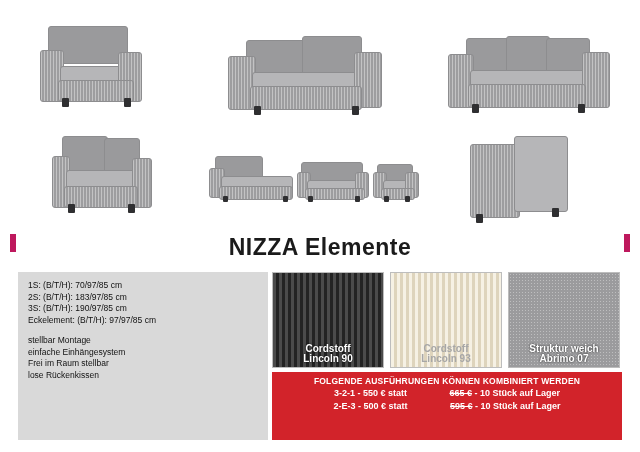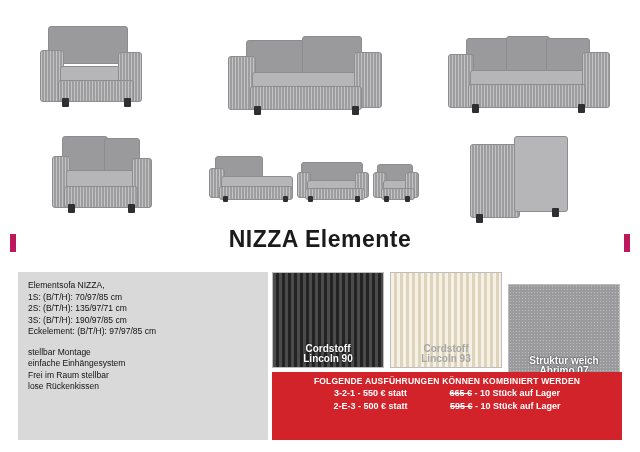--- a/index.html
+++ b/index.html
@@ -30,21 +30,21 @@
       rgba(0,0,0,.07) 1px, rgba(0,0,0,.07) 3px);
   }
   .cush.dark{background:#9a9a9c;}
   .cush.light{background:#b6b6b8;}
   .leg{position:absolute;background:#2f2f31;border-radius:1px;}
 
   
   .banner{
     position:absolute;left:10px;top:234px;width:620px;height:18px;
     background:#be185d;
-    display:flex;align-items:flex-end;justify-content:center;
+    display:flex;align-items:flex-start;justify-content:center;
   }
   .banner-inner{
     width:608px;height:26px;background:#ffffff;
     display:flex;align-items:center;justify-content:center;
   }
   .banner-title{
     font-size:23px;font-weight:bold;color:#1b1b1b;letter-spacing:.5px;
   }
 
   
@@ -75,21 +75,20 @@
     background-image:repeating-linear-gradient(90deg,
       #f6f1e4 0px,#f6f1e4 3px,#ded4bc 3px,#ded4bc 6px);
   }
   .sw-struktur{
     background:#9b9b9d;
     background-image:
       radial-gradient(rgba(255,255,255,.35) .6px, transparent .7px),
       radial-gradient(rgba(0,0,0,.22) .6px, transparent .7px);
     background-size:3px 3px,4px 4px;
     background-position:0 0,2px 1px;
-    margin-top:12px;
   }
   .sw-caption{
     position:absolute;left:0;right:0;bottom:4px;
     text-align:center;font-size:10px;line-height:9.5px;
     color:#ffffff;font-weight:bold;
     text-shadow:0 0 2px rgba(0,0,0,.9);
   }
   .sw-caption.dark-text{color:#a7a7a7;text-shadow:none;}
 
   
@@ -205,23 +204,22 @@
     </div>
   </div>
 
   <div class="banner">
     <div class="banner-inner">
       <div class="banner-title">NIZZA Elemente</div>
     </div>
   </div>
 
   <div class="specs">
-    <p>Elementsofa NIZZA,</p>
     <p>1S: (B/T/H): 70/97/85 cm</p>
-    <p>2S: (B/T/H): 135/97/71 cm</p>
+    <p>2S: (B/T/H): 183/97/85 cm</p>
     <p>3S: (B/T/H): 190/97/85 cm</p>
     <p>Eckelement: (B/T/H): 97/97/85 cm</p>
     <div class="gap"></div>
     <p>stellbar Montage</p>
     <p>einfache Einhängesystem</p>
     <p>Frei im Raum stellbar</p>
     <p>lose Rückenkissen</p>
   </div>
 
   <div class="swatches">

